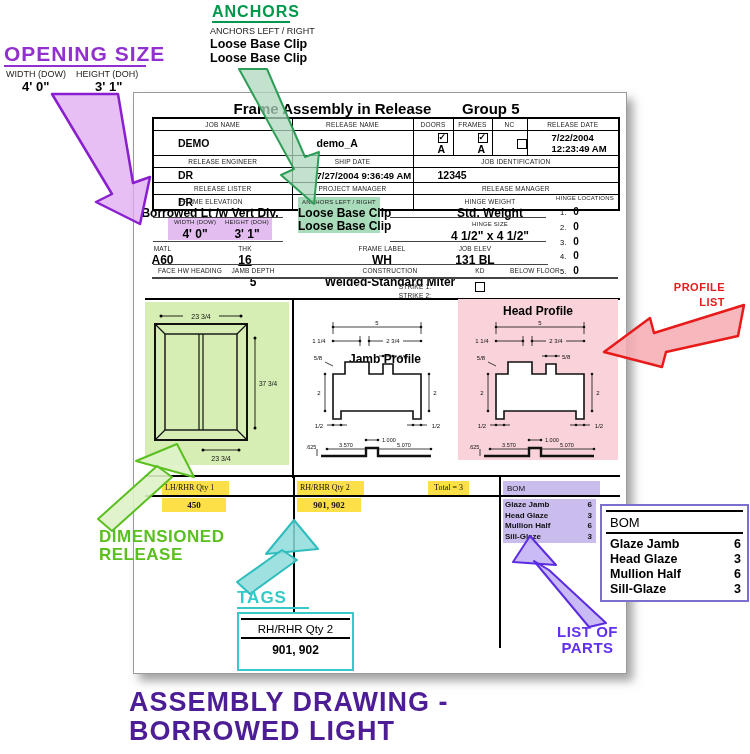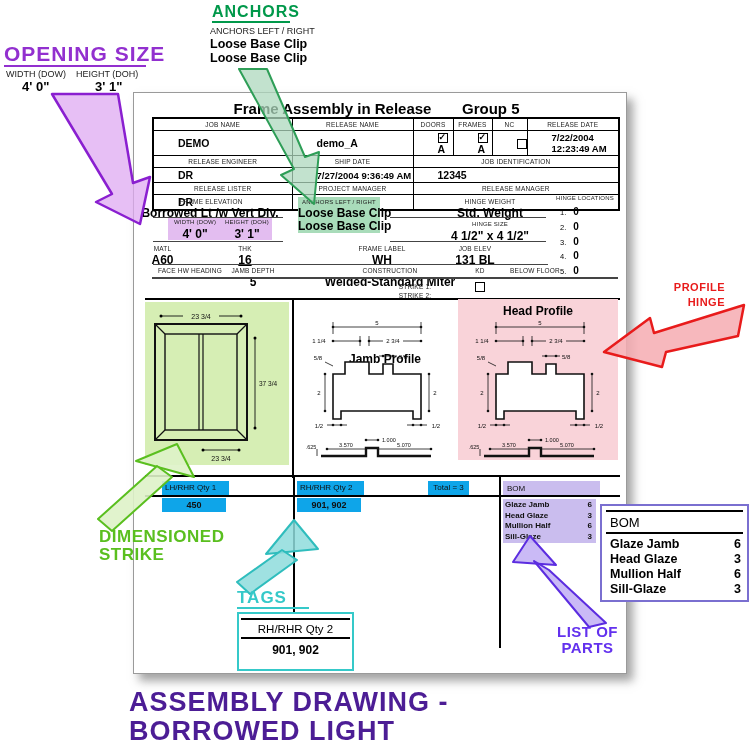--- a/index.html
+++ b/index.html
@@ -12,21 +12,21 @@
   .val{position:absolute;font-weight:bold;font-size:12px;color:#000;text-align:center;white-space:nowrap;}
   .hline{position:absolute;background:#444;height:1px;}
   .vline{position:absolute;background:#000;width:1.5px;}
   .co{position:absolute;font-weight:bold;white-space:nowrap;}
   .chk{display:inline-block;width:8px;height:8px;border:1px solid #000;position:relative;vertical-align:middle;background:#fff;}
   .chk.checked::after{content:"✓";position:absolute;left:0px;top:-2px;font-size:9px;font-weight:bold;color:#000;}
   table.hdr{position:absolute;left:152px;top:117px;border-collapse:collapse;table-layout:fixed;border:2px solid #000;}
   table.hdr td{border:1px solid #000;padding:0;margin:0;overflow:hidden;}
   table.hdr td.l{font-size:6.5px;color:#222;text-align:center;height:11px;letter-spacing:.2px;}
   table.hdr td.v{font-size:10.5px;font-weight:bold;text-align:left;height:14px;padding-left:24px;}
-  .tealbox{position:absolute;background:#0ea5e9;font-size:8px;color:#111;line-height:14px;white-space:nowrap;}
+  .tealbox{position:absolute;background:#fde047;font-size:8px;color:#111;line-height:14px;white-space:nowrap;font-family:Liberation Serif, serif;}
   .purpbox{position:absolute;background:#cabdee;font-size:8px;color:#111;line-height:15px;white-space:nowrap;}
   .bomrow{display:flex;justify-content:space-between;font-weight:bold;font-size:8px;line-height:10.5px;padding:0 4px 0 2px;}
   .zoombox{position:absolute;background:#fff;}
   .zrule{height:2px;background:#000;}
   svg text{font-family:"Liberation Sans",sans-serif;fill:#111;}
   .dimtxt{font-size:6px;}
 </style>
 </head>
 <body>
 
@@ -364,26 +364,26 @@
   <div class="co" style="left:95px;top:79px;font-size:13px;">3' 1"</div>
 
   <div class="co" style="left:212px;top:3px;font-size:16px;color:#00984a;letter-spacing:1px;">ANCHORS</div>
   <div class="abs" style="left:212px;top:21px;width:78px;height:2px;background:#00984a;"></div>
   <div class="abs" style="left:210px;top:26px;font-size:9px;color:#222;">ANCHORS LEFT / RIGHT</div>
   <div class="co" style="left:210px;top:37px;font-size:12.5px;">Loose Base Clip</div>
   <div class="co" style="left:210px;top:51px;font-size:12.5px;">Loose Base Clip</div>
 
   <div class="co" style="left:615px;top:280px;width:110px;text-align:right;font-size:11px;color:#e81b1b;line-height:15px;letter-spacing:.5px;">
     <div>PROFILE</div>
-    <div>HINGE</div>
+    <div>LIST</div>
   </div>
 
   <div class="co" style="left:99px;top:528px;font-size:17px;color:#5abf1f;line-height:18px;letter-spacing:.5px;">
     <div>DIMENSIONED</div>
-    <div>STRIKE</div>
+    <div>RELEASE</div>
   </div>
 
   <div class="co" style="left:237px;top:588px;font-size:17px;color:#35c9c9;letter-spacing:1px;">TAGS</div>
   <div class="abs" style="left:237px;top:607px;width:72px;height:2px;background:#35c9c9;"></div>
 
   <div class="co" style="left:545px;top:624px;width:85px;text-align:center;font-size:15px;color:#6331ee;line-height:16px;letter-spacing:.5px;">
     <div>LIST OF</div>
     <div>PARTS</div>
   </div>
 

